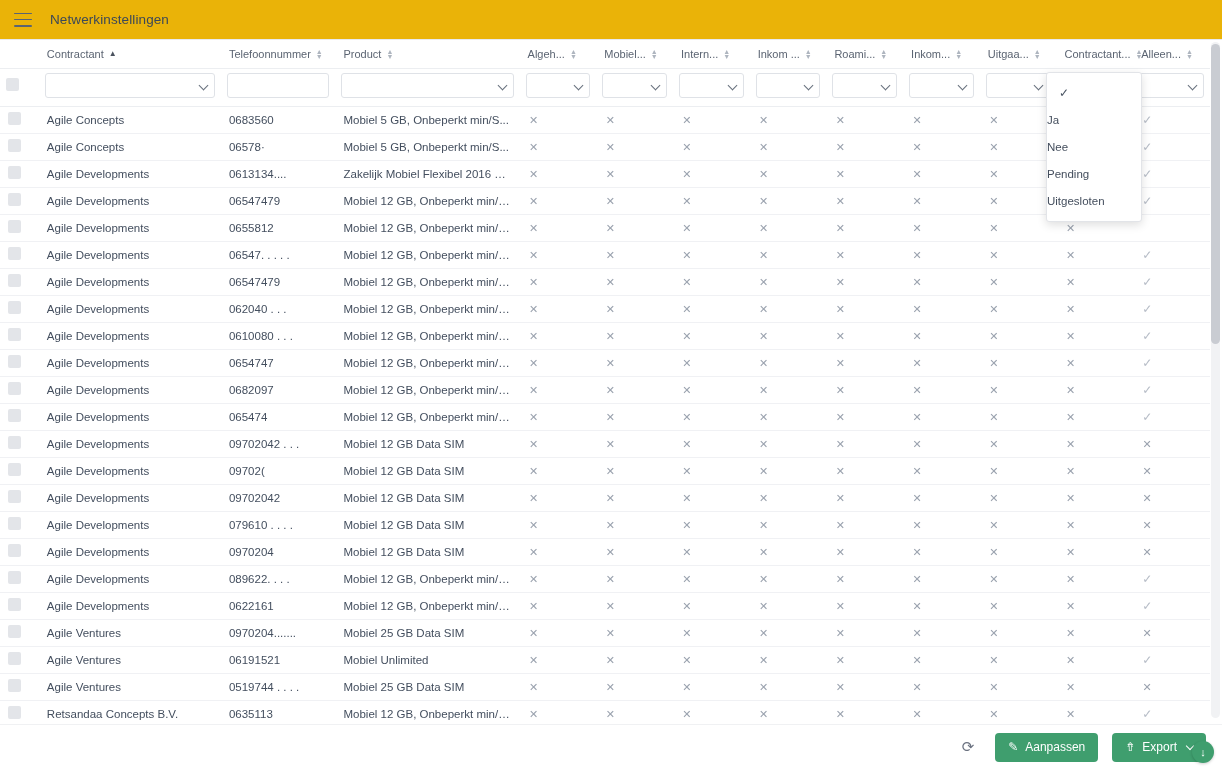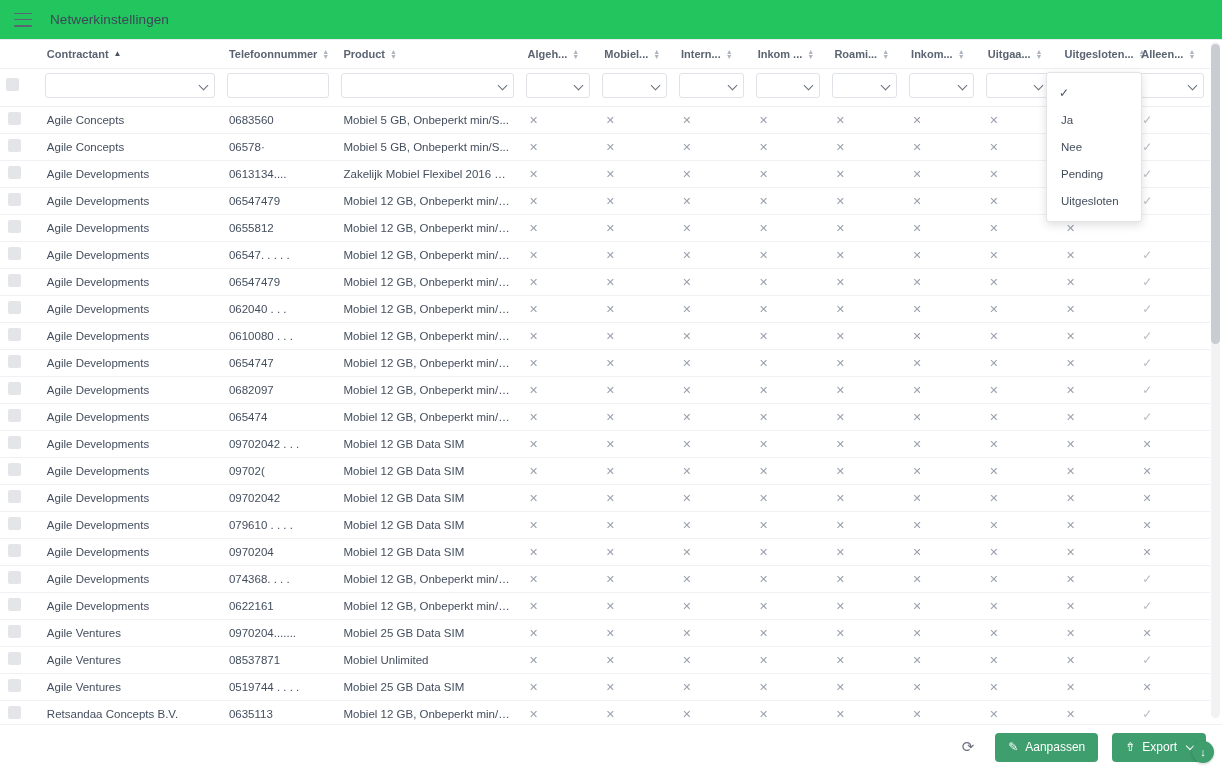--- a/index.html
+++ b/index.html
@@ -16,21 +16,21 @@
     width: 1222px; height: 769px;
     background: #ffffff;
   }
 
   
   .header {
     height: 40px;
     display: flex;
     align-items: center;
     padding-left: 14px;
-    background: #22c55e;
+    background: #eab308;
     border-bottom: 1px solid #e8eaee;
   }
   .hamburger {
     width: 18px; height: 14px;
     display: flex; flex-direction: column; justify-content: space-between;
     cursor: pointer;
     margin-right: 18px;
   }
   .hamburger span { display: block; height: 1.6px; background: #5a6472; border-radius: 1px; }
   .page-title {
@@ -49,21 +49,21 @@
     background: #fff;
   }
   table {
     border-collapse: collapse;
     width: 1210px;
     table-layout: fixed;
     font-size: 11.5px;
   }
   thead th {
     background: #fff;
-    font-weight: bold;
+    font-weight: normal;
     color: #5b6472;
     font-size: 11px;
     text-align: right;
     padding: 0 8px;
     height: 28px;
     border-bottom: 1px solid #eceef1;
     white-space: nowrap;
     vertical-align: middle;
   }
   .th-inner { display: flex; align-items: center; gap: 5px; }
@@ -153,21 +153,21 @@
     border: 1px solid #e2e4e8;
     border-radius: 3px;
     box-shadow: 0 3px 10px rgba(0,0,0,.13);
     padding: 6px 0 7px 0;
     z-index: 40;
   }
   .dropdown .item {
     height: 27px;
     display: flex;
     align-items: center;
-    padding-left: 14px;
+    padding-left: 0;
     font-size: 11.5px;
     color: #444e5d;
     cursor: pointer;
   }
   .dropdown .item.checked { padding-left: 12px; color: #4b5563; }
   .checkmark { font-size: 12px; color: #4b5563; }
 
   
   .vscroll {
     position: absolute;
@@ -359,21 +359,21 @@
               <div class="th-inner">
                 <span>Uitgaa...</span>
                 <span class="sort-arrows">
                   <span>▲</span>
                   <span>▼</span>
                 </span>
               </div>
             </th>
             <th>
               <div class="th-inner">
-                <span>Uitgesloten...</span>
+                <span>Contractant...</span>
                 <span class="sort-arrows">
                   <span>▲</span>
                   <span>▼</span>
                 </span>
               </div>
             </th>
             <th>
               <div class="th-inner">
                 <span>Alleen...</span>
                 <span class="sort-arrows">
@@ -695,21 +695,21 @@
             <td><span class="mark">✕</span></td>
             <td><span class="mark">✕</span></td>
             <td><span class="mark">✕</span></td>
             <td><span class="mark">✕</span></td>
             <td><span class="mark">✕</span></td>
             <td><span class="mark">✕</span></td>
           </tr>
           <tr>
             <td><span class="cb"></span></td>
             <td>Agile Developments</td>
-            <td>074368. . . .</td>
+            <td>089622. . . .</td>
             <td>Mobiel 12 GB, Onbeperkt min/S...</td>
             <td><span class="mark">✕</span></td>
             <td><span class="mark">✕</span></td>
             <td><span class="mark">✕</span></td>
             <td><span class="mark">✕</span></td>
             <td><span class="mark">✕</span></td>
             <td><span class="mark">✕</span></td>
             <td><span class="mark">✕</span></td>
             <td><span class="mark">✕</span></td>
             <td><span class="mark check">✓</span></td>
@@ -740,21 +740,21 @@
             <td><span class="mark">✕</span></td>
             <td><span class="mark">✕</span></td>
             <td><span class="mark">✕</span></td>
             <td><span class="mark">✕</span></td>
             <td><span class="mark">✕</span></td>
             <td><span class="mark">✕</span></td>
           </tr>
           <tr>
             <td><span class="cb"></span></td>
             <td>Agile Ventures</td>
-            <td>08537871</td>
+            <td>06191521</td>
             <td>Mobiel Unlimited</td>
             <td><span class="mark">✕</span></td>
             <td><span class="mark">✕</span></td>
             <td><span class="mark">✕</span></td>
             <td><span class="mark">✕</span></td>
             <td><span class="mark">✕</span></td>
             <td><span class="mark">✕</span></td>
             <td><span class="mark">✕</span></td>
             <td><span class="mark">✕</span></td>
             <td><span class="mark check">✓</span></td>

